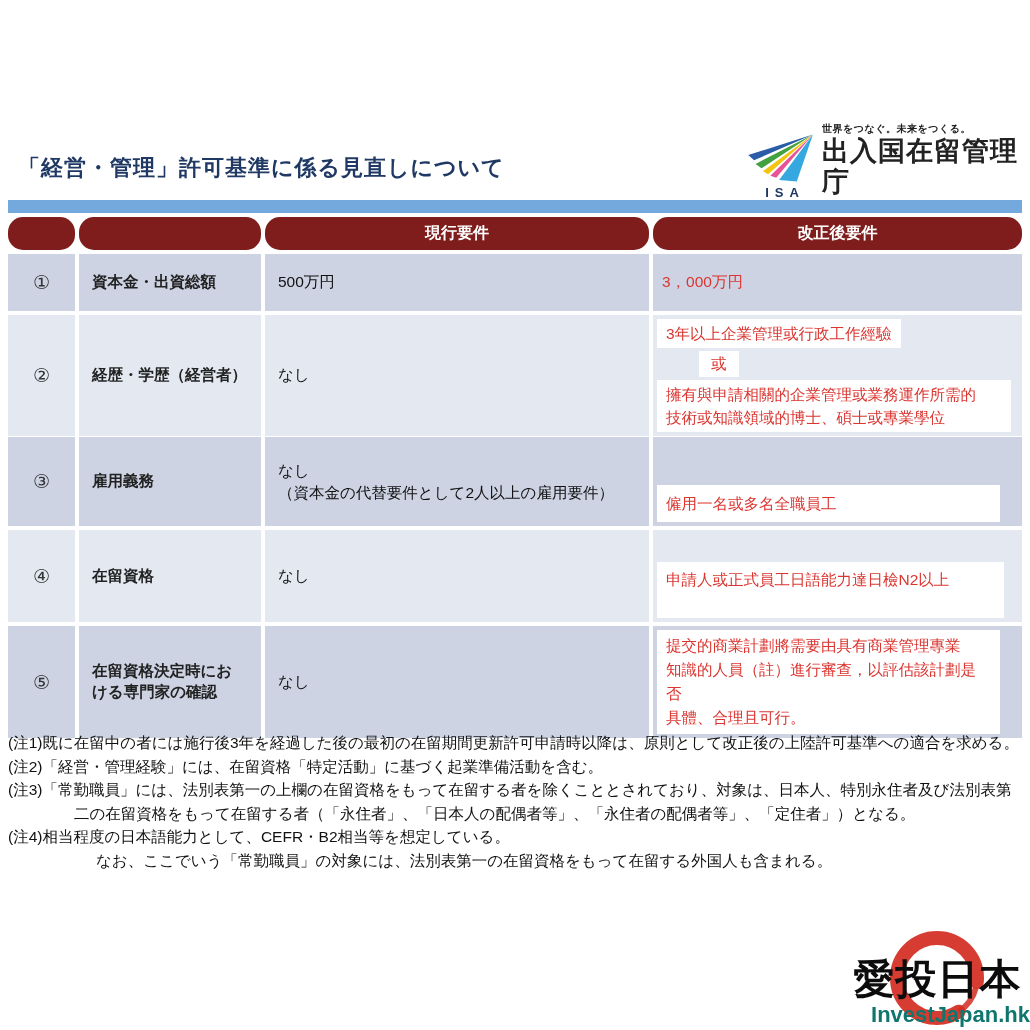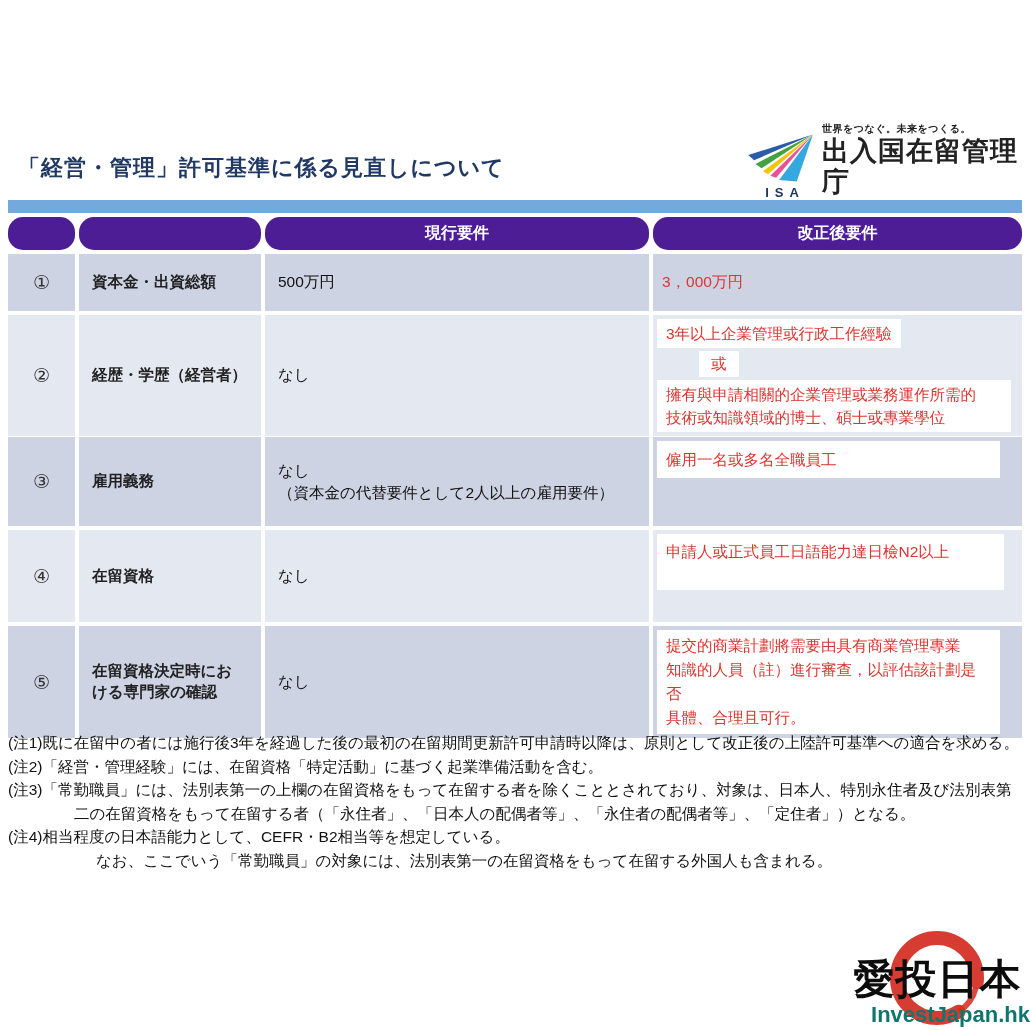--- a/index.html
+++ b/index.html
@@ -24,33 +24,33 @@
   .isa-tagline { font-size:10px; color:#222; font-weight:bold; letter-spacing:0.5px; }
   .isa-name { font-size:27px; color:#222; font-weight:bold; letter-spacing:1px; line-height:1.15; }
   .isa-name-en { font-size:10.5px; color:#222; font-weight:bold; }
 
   .accent-bar { position:absolute; left:8px; top:200px; width:1014px; height:13px; background:#73a9dc; }
 
   
   .tbl { position:absolute; left:8px; top:217px; width:1014px; }
   .trow { display:grid; grid-template-columns:67px 182px 384px 1fr; column-gap:4px; margin-bottom:4px; }
   .h-row { height:33px; }
-  .h-cell { background:#4c1d95; color:#ffffff; font-size:16px; font-weight:bold;
+  .h-cell { background:#7f1d1d; color:#ffffff; font-size:16px; font-weight:bold;
     display:flex; align-items:center; justify-content:center;border-radius:15px; }
   .r1 { height:57px; } .r2 { height:118px; } .r3 { height:89px; } .r4 { height:92px; } .r5 { height:89px; }
   .band-a > div { background:#cdd3e3; }
   .band-b > div { background:#e4e8f1; }
   .cell { display:flex; align-items:center; font-size:15.5px; }
   .cell-num { justify-content:center; font-size:19px; color:#333; }
   .cell-item { padding-left:13px; font-weight:bold; color:#222; }
   .cell-item .twolines { line-height:1.35; font-weight:bold; }
   .cell-cur { padding-left:13px; color:#111; }
   .cell-cur .twolines { line-height:1.4; }
   .cell-rev { color:#db3530; padding-left:9px; }
-  .cell-rev-stack { display:flex; flex-direction:column; justify-content:flex-start;
+  .cell-rev-stack { display:flex; flex-direction:column; justify-content:flex-end;
     align-items:flex-start; padding:4px 11px 4px 4px; color:#db3530; font-size:15.5px; }
   .redbox { background:#ffffff; color:#db3530; padding:3px 9px; line-height:1.5; }
   .redbox.or { margin:3px 0 3px 42px; padding:1px 12px; }
   .redbox.wide { width:100%; }
   .redbox.tall { width:98%; height:56px; padding-top:6px; }
   .redbox.oneline { width:97%; padding:7px 9px; }
   .redbox.threelines { width:97%; line-height:1.55; padding:4px 9px; }
 
   
   .notes { position:absolute; left:8px; top:731px; width:1016px; font-size:15.5px; line-height:1.52; color:#111; }

